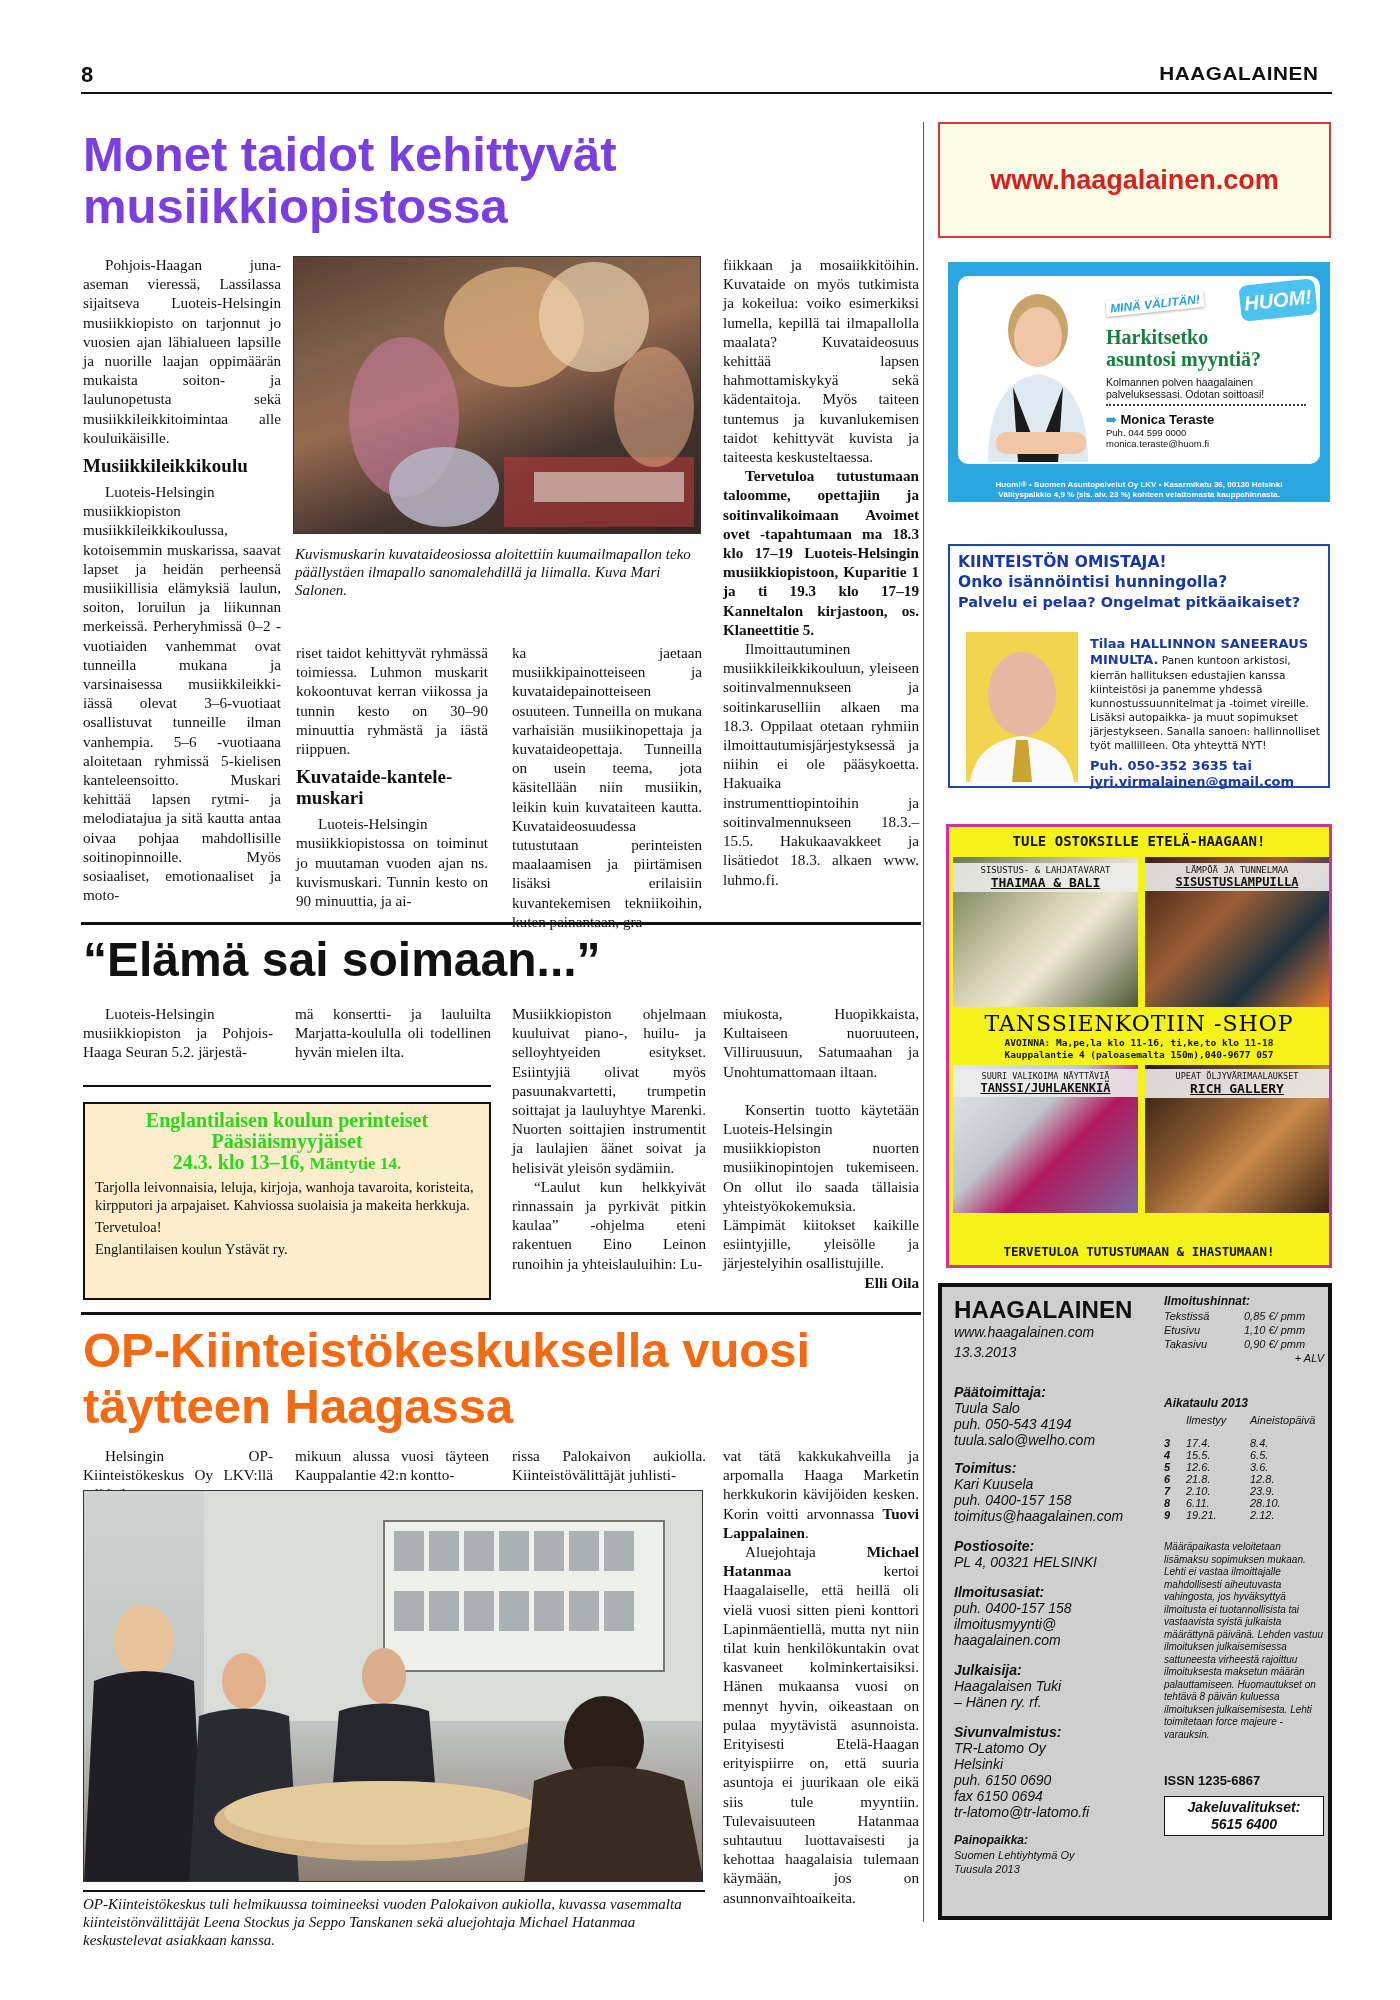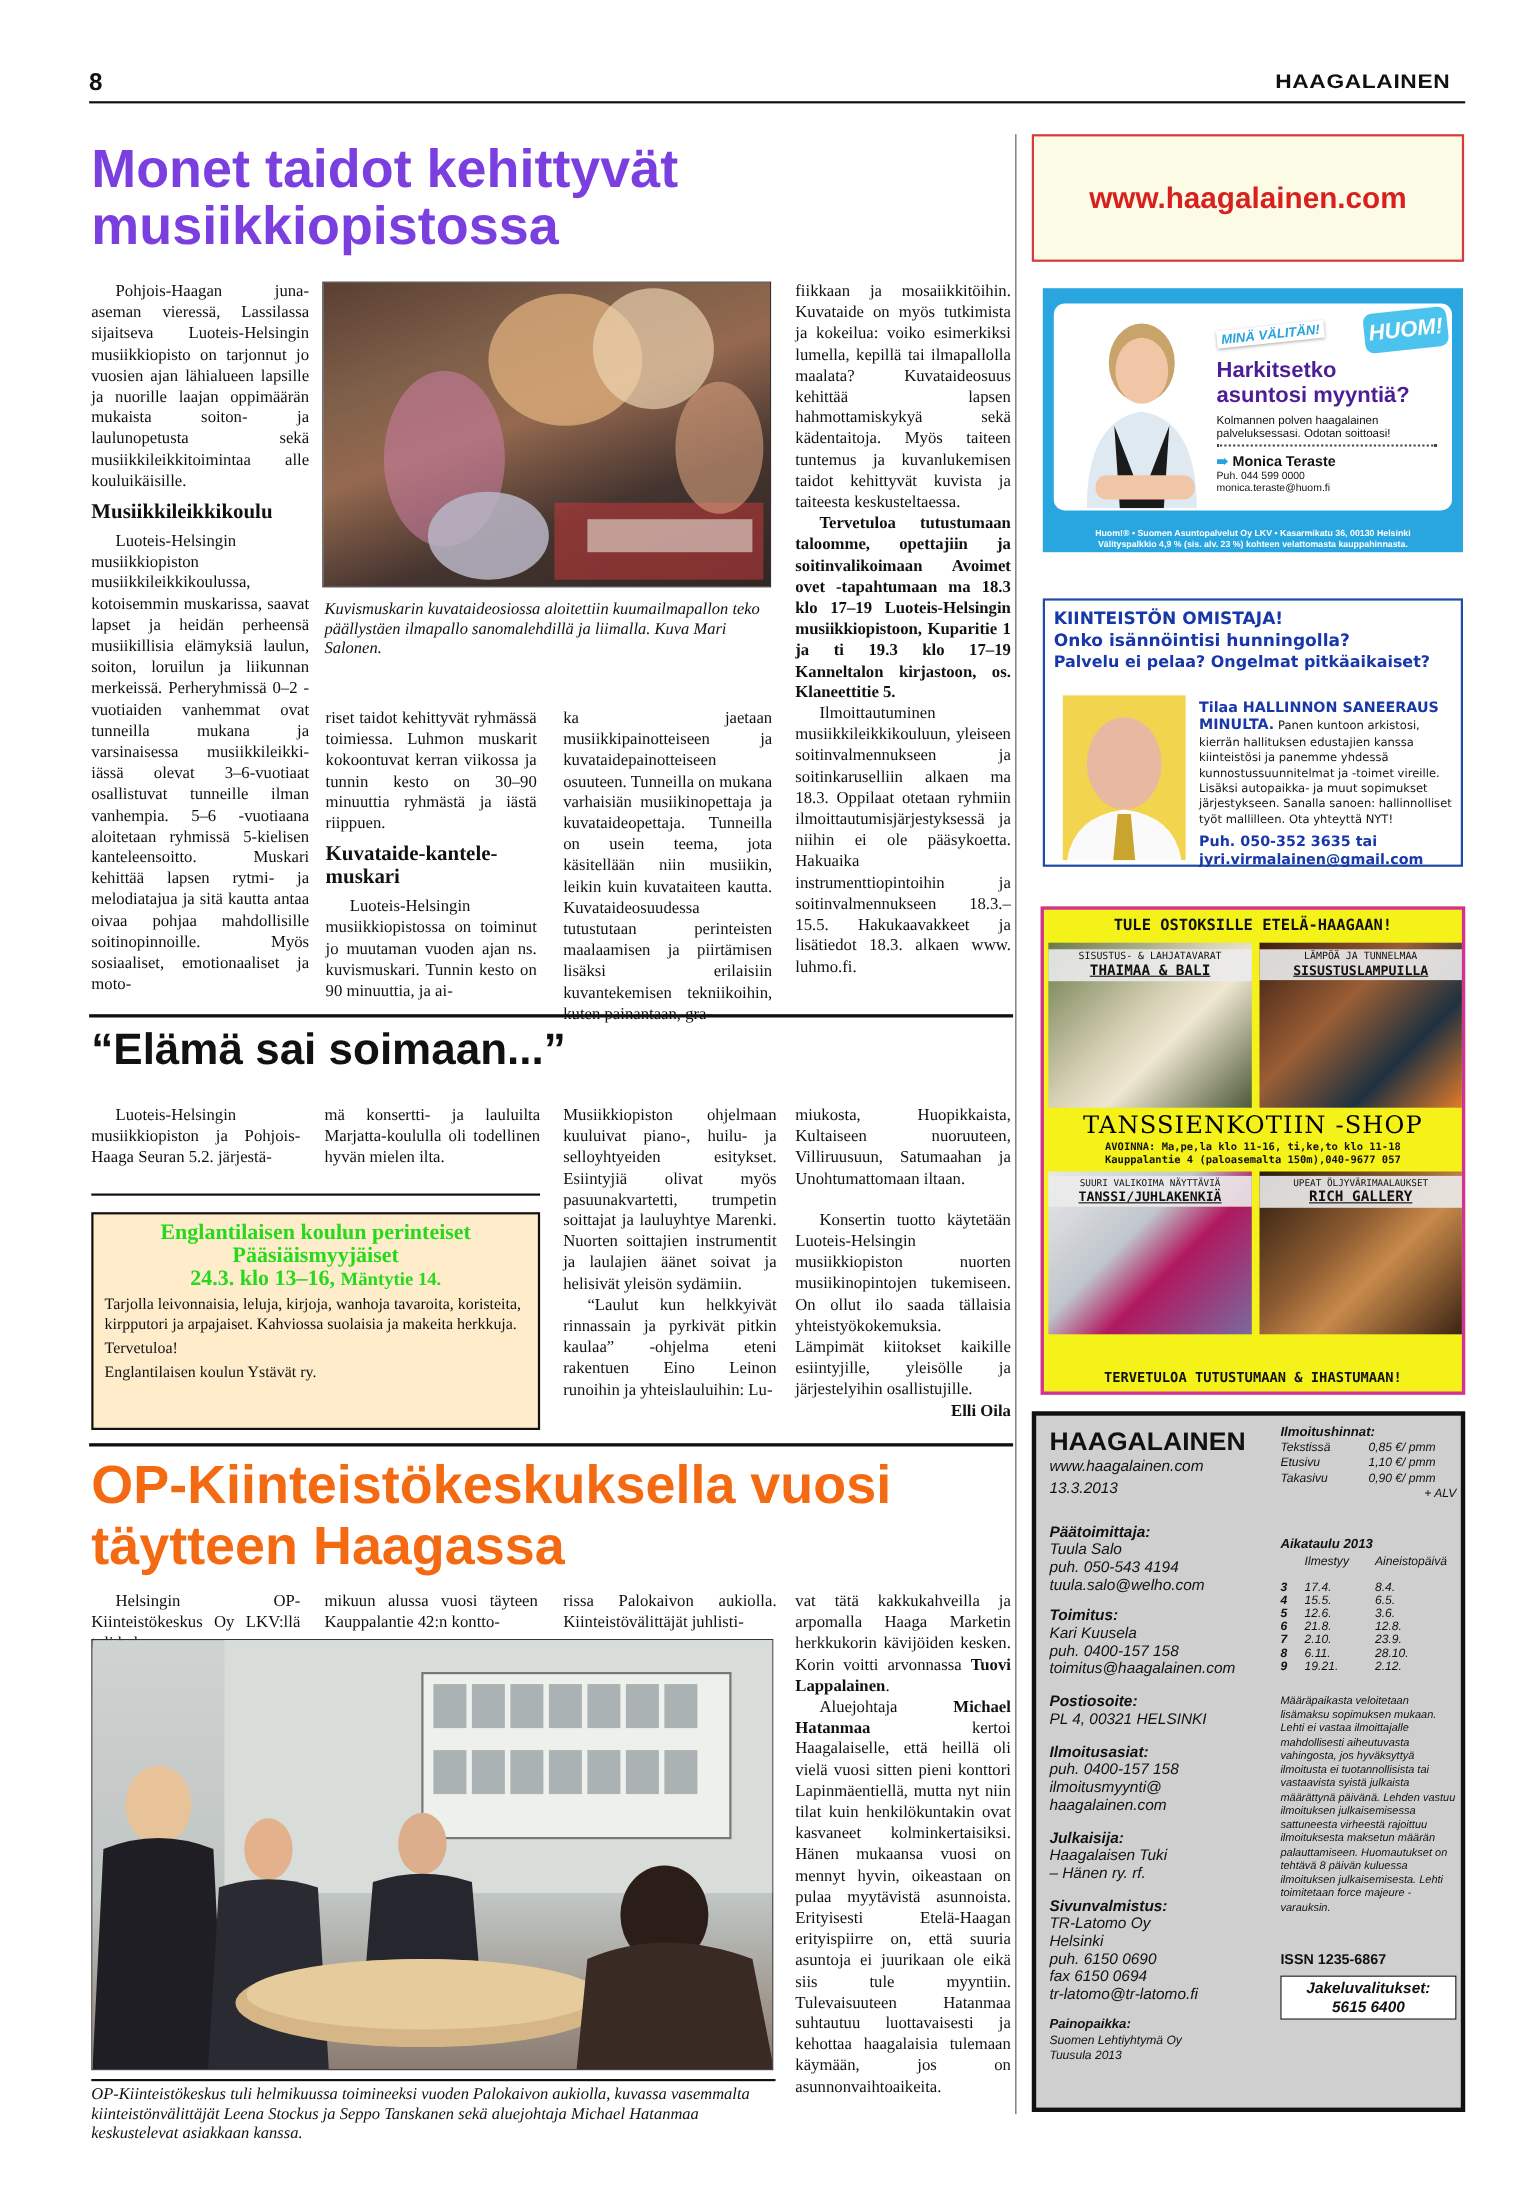--- a/index.html
+++ b/index.html
@@ -13,21 +13,21 @@
   .bold { font-weight: bold; }
   .hr { position: absolute; background: #111; }
 
   
   #page-number { left: 81px; top: 62px; font-family: "Liberation Sans", sans-serif; font-weight: bold; font-size: 22px; }
   #masthead-small { right: 82px; top: 64px; font-family: "Liberation Sans", sans-serif; font-weight: 900; font-size: 18px; letter-spacing: 0.5px; transform: scaleX(1.15); transform-origin: right; }
 
   
   .headline-purple { color: #7b3fe0; font-family: "Liberation Sans", sans-serif; font-weight: bold; font-size: 49px; line-height: 52px; }
   .headline-orange { color: #f36a12; font-family: "Liberation Sans", sans-serif; font-weight: bold; font-size: 49px; line-height: 56px; }
-  .headline-black { font-family: "Liberation Sans", sans-serif; font-weight: bold; font-size: 40px; color: #111; }
+  .headline-black { font-family: "Liberation Sans", sans-serif; font-weight: bold; font-size: 48px; color: #111; }
 
   .photo { position: absolute; overflow: hidden; border: 1px solid #333; }
   .caption { font-style: italic; font-size: 15px; line-height: 18px; }
 
   
   .ad-url { left: 938px; top: 122px; width: 393px; height: 116px; border: 2px solid #d63a3a; background: #fbfbe6; display: flex; align-items: center; justify-content: center; color: #d8201f; font-family: "Liberation Sans", sans-serif; font-weight: bold; font-size: 27px; }
   .huom-ad { left: 948px; top: 262px; width: 382px; height: 240px; background: #29a6e0; }
   .huom-inner { position: absolute; left: 10px; top: 14px; width: 362px; height: 188px; background: #fff; border-radius: 10px; }
   .huom-foot { position: absolute; left: 0; bottom: 2px; width: 100%; text-align: center; color: #fff; font-family: "Liberation Sans", sans-serif; font-weight: bold; font-size: 8px; line-height: 10px; }
   .kiint-ad { left: 948px; top: 544px; width: 382px; height: 244px; border: 2px solid #1f4aa8; background: #fff; }
@@ -196,21 +196,21 @@
   <div class="huom-inner">
     <svg width="120" height="180" style="position:absolute; left:20px; top:6px;">
       <ellipse cx="60" cy="48" rx="30" ry="36" fill="#c9a46a"></ellipse>
       <ellipse cx="60" cy="55" rx="24" ry="30" fill="#f0c6a6"></ellipse>
       <path d="M10 180 Q10 100 60 92 Q110 100 110 180 Z" fill="#dfe9f2"></path>
       <path d="M35 105 L60 170 L85 105 L80 180 L40 180 Z" fill="#1b1b1b"></path>
       <rect x="18" y="150" width="90" height="22" rx="10" fill="#f0c6a6"></rect>
     </svg>
     <div class="abs" style="left:148px; top:20px; font-family:'Liberation Sans',sans-serif; font-style:italic; font-weight:bold; color:#2aa3dd; font-size:12px; transform:rotate(-6deg); background:#fff; padding:1px 4px; box-shadow:0 1px 3px #aaa;">MINÄ VÄLITÄN!</div>
     <div class="abs" style="left:282px; top:6px; width:76px; height:36px; background:#4cc3ee; color:#fff; font-family:'Liberation Sans',sans-serif; font-style:italic; font-weight:bold; font-size:20px; text-align:center; line-height:36px; border-radius:8px; transform:rotate(-6deg);">HUOM!</div>
-    <div class="abs" style="left:148px; top:50px; font-family:Liberation Sans, sans-serif; font-weight:bold; color:#4c1d95; font-size:20px; line-height:22px;">
+    <div class="abs" style="left:148px; top:50px; font-family:Liberation Serif, serif; font-weight:bold; color:#15803d; font-size:20px; line-height:22px;">
       <div>Harkitsetko</div>
       <div>asuntosi myyntiä?</div>
     </div>
     <div class="abs" style="left:148px; top:100px; font-family:'Liberation Sans',sans-serif; font-size:10.5px; line-height:12px; color:#111;">
       <div>Kolmannen polven haagalainen</div>
       <div>palveluksessasi. Odotan soittoasi!</div>
     </div>
     <div class="abs" style="left:148px; top:128px; width:200px; border-top:2px dotted #444;"></div>
     <div class="abs" style="left:148px; top:136px; font-family:'Liberation Sans',sans-serif; color:#111;">
       <div style="font-weight:bold; font-size:13px;"><span style="color:#2aa3dd">➠</span> <span>Monica Teraste</span></div>

